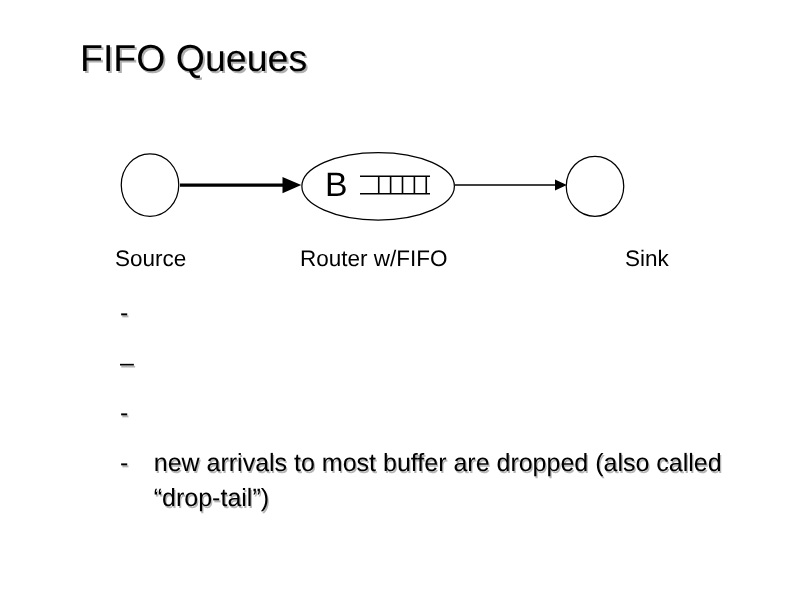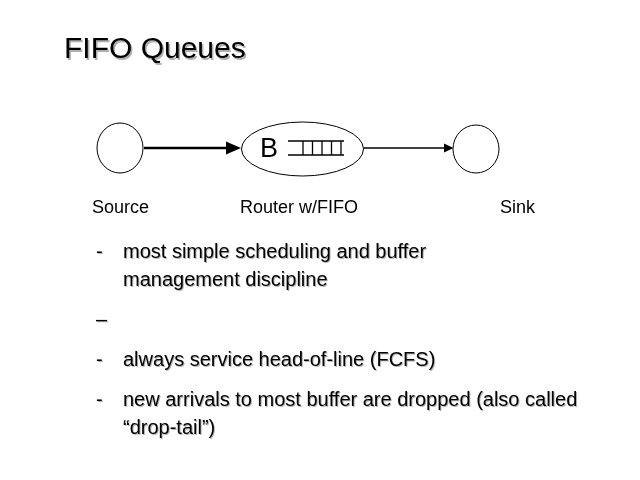--- a/index.html
+++ b/index.html
@@ -91,28 +91,26 @@
 
   <span class="buffer-label">B</span>
 
   <span class="node-label source">Source</span>
   <span class="node-label router">Router w/FIFO</span>
   <span class="node-label sink">Sink</span>
 
   <ul class="bullets">
     <li>
       <span class="marker">-</span>
-      <span class="btext">most simple scheduling and buffer management discipline</span>
     </li>
     <li>
       <span class="marker">–</span>
     </li>
     <li>
       <span class="marker">-</span>
-      <span class="btext">always service head-of-line (FCFS)</span>
     </li>
     <li>
       <span class="marker">-</span>
       <span class="btext">new arrivals to most buffer are dropped (also called “drop-tail”)</span>
     </li>
   </ul>
 
 </div>
 
 </body></html>

